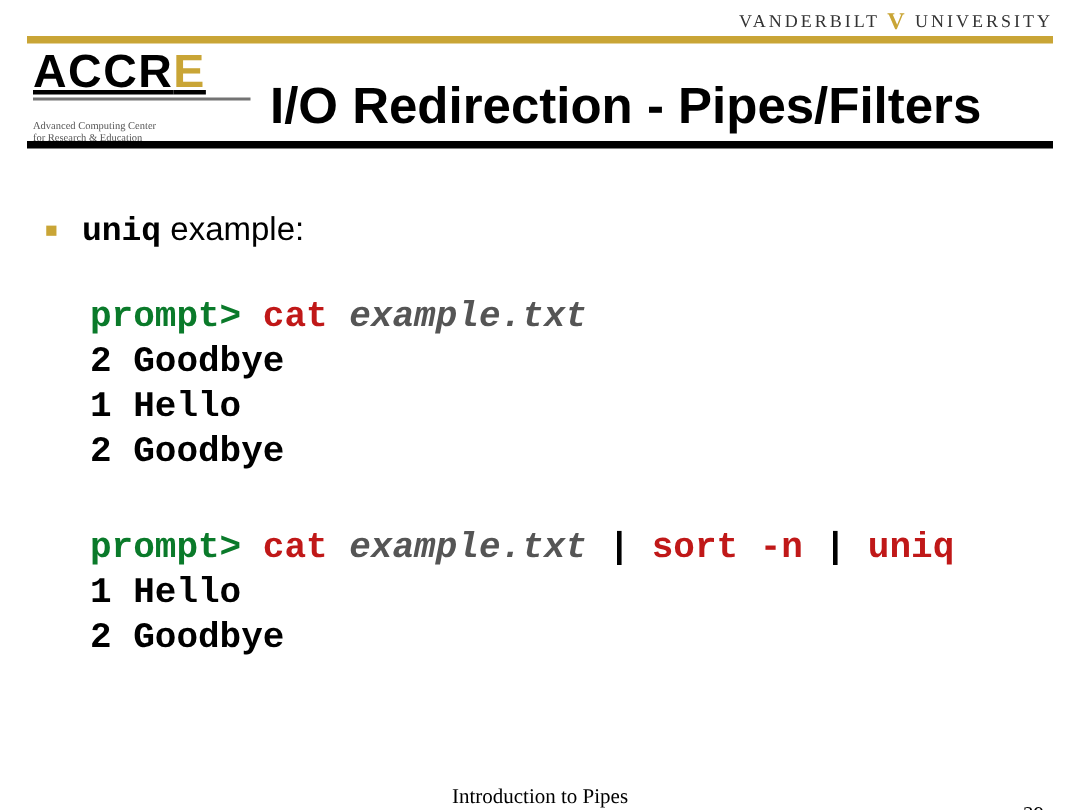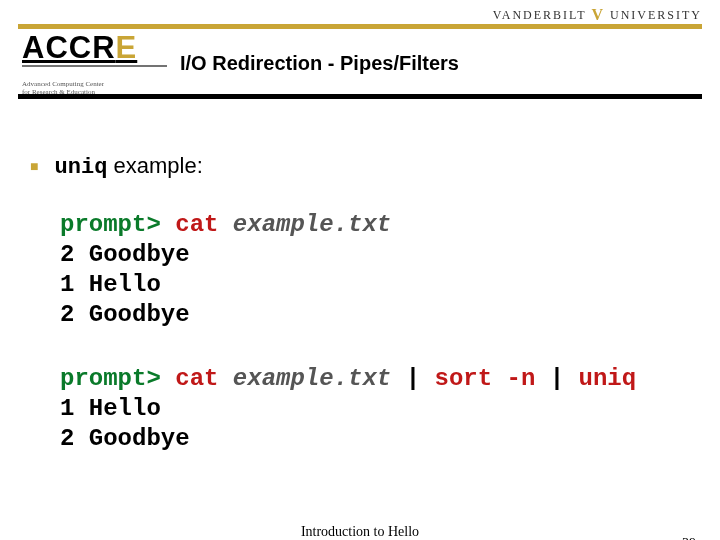--- a/index.html
+++ b/index.html
@@ -64,37 +64,36 @@
     padding-top: 14px;
     margin-top: 2px;
     line-height: 1.1;
   }
   .slide-title {
     position: absolute;
     top: 52px;
     left: 180px;
     font-family: Verdana, Geneva, sans-serif;
     font-weight: bold;
-    font-size: 20px;
+    font-size: 34px;
     color: #000;
   }
   .black-line {
     position: absolute;
     top: 94px;
     left: 18px;
     right: 18px;
     height: 5px;
     background: #000;
   }
   .content {
     position: absolute;
     top: 140px;
     left: 30px;
     right: 30px;
-    margin-top: 13px;
   }
   .bullet {
     font-family: Verdana, Geneva, sans-serif;
     font-size: 22px;
     color: #000;
     margin-bottom: 30px;
   }
   .bullet::before {
     content: "■";
     color: #c9a536;
@@ -171,15 +170,15 @@
 <span>2 Goodbye
 1 Hello
 2 Goodbye</span></div>
 
   <div class="code-block"><span class="prompt">prompt&gt;</span><span class="cmd"> cat </span><span class="arg">example.txt</span><span> | </span><span class="cmd">sort -n</span><span> | </span><span class="cmd">uniq</span>
 <span>1 Hello
 2 Goodbye</span></div>
 </div>
 
 <div class="footer">
-  <div class="footer-title">Introduction to Hello</div>
+  <div class="footer-title">Introduction to Pipes</div>
   <div class="footer-page">39</div>
 </div>
 
 </body></html>

